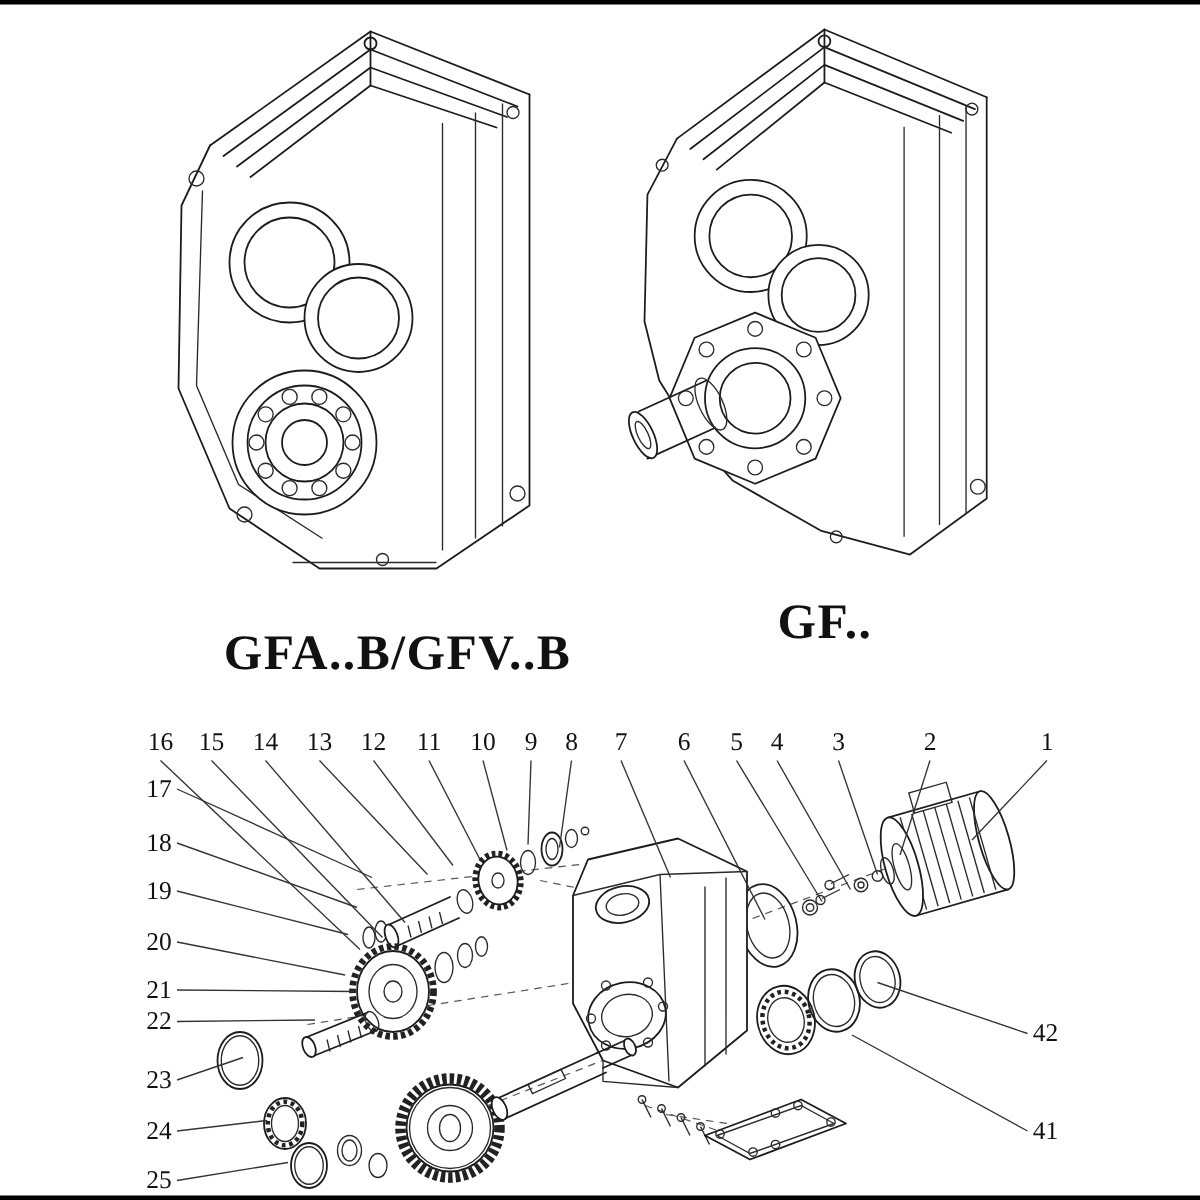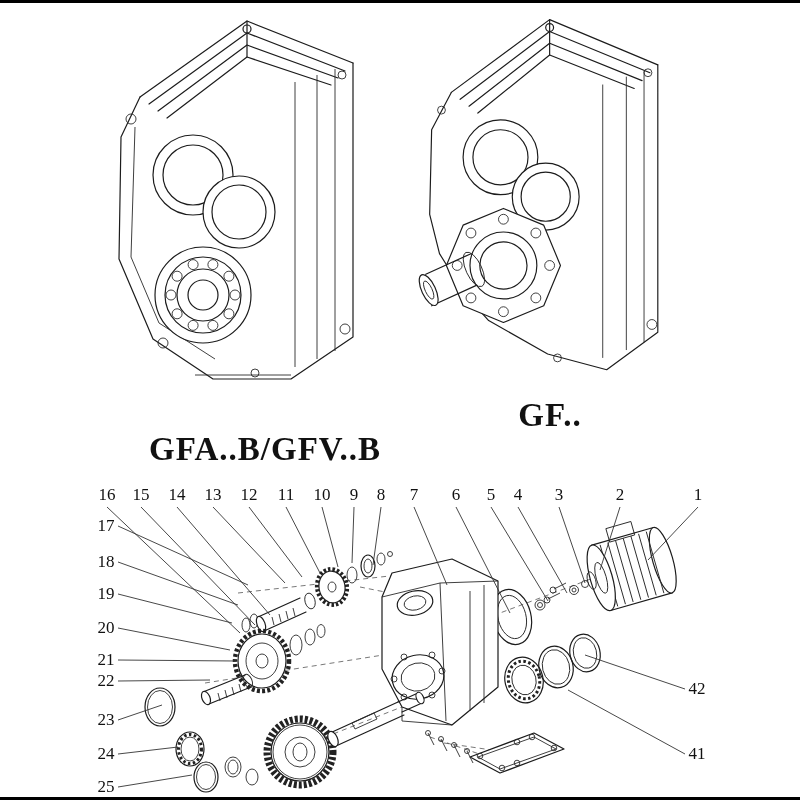--- a/index.html
+++ b/index.html
@@ -119,21 +119,21 @@
         </g>
 
         <circle class="thin" cx="32" cy="104" r="4"></circle>
           <circle class="thin" cx="242" cy="66" r="4"></circle>
         <circle class="thin" cx="246" cy="322" r="5"></circle>
           <circle class="thin" cx="150" cy="356" r="4"></circle>
       </g>
     </svg>
   </div>
 
-  <div class="model-label" style="left:115px;top:428px;width:300px;">GFA..B/GFV..B</div>
+  <div class="model-label" style="left:115px;top:415px;width:300px;">GFA..B/GFV..B</div>
   <div class="model-label" style="left:470px;top:394px;width:160px;text-align:center;">GF..</div>
 
   <div class="fig" style="left:0;top:462px;width:696px;height:335px;">
     <svg width="800" height="335" viewBox="0 0 800 335">
 
       <g>
         <path class="dash" d="M238,128 L452,104"></path>
         <path class="dash" d="M205,218 L415,185"></path>
         <path class="dash" d="M300,282 L445,225"></path>
         <path class="dash" d="M468,160 L596,112"></path>

